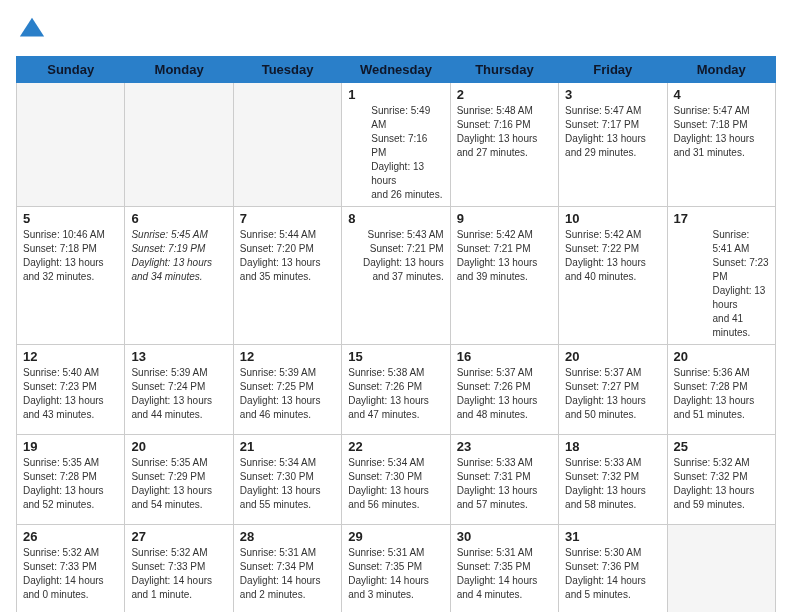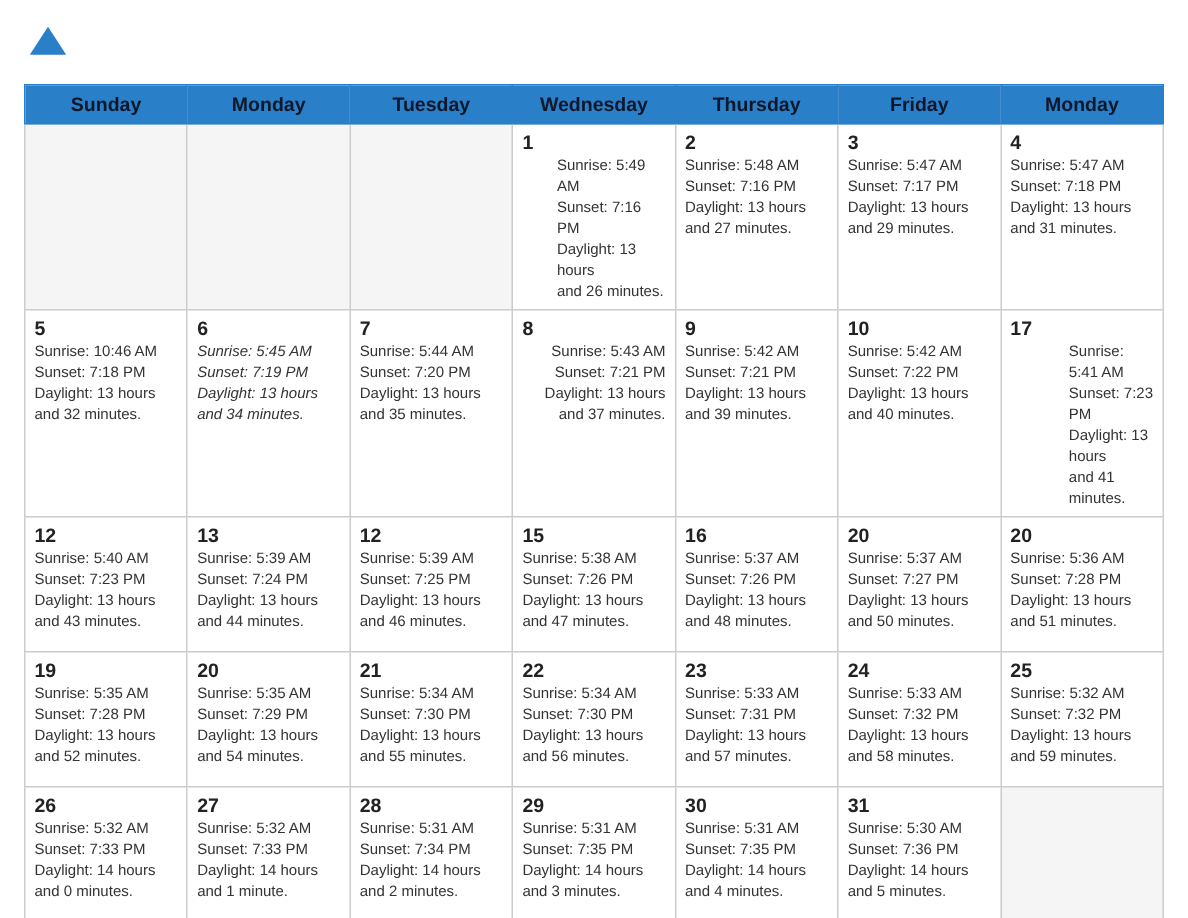--- a/index.html
+++ b/index.html
@@ -280,21 +280,21 @@
 and 56 minutes.</div>
         </td>
         <td>
           <div class="day-number">23</div>
           <div class="day-info" style="white-space: pre-line;">Sunrise: 5:33 AM
 Sunset: 7:31 PM
 Daylight: 13 hours
 and 57 minutes.</div>
         </td>
         <td>
-          <div class="day-number">24</div>
+          <div class="day-number">18</div>
           <div class="day-info" style="white-space: pre-line;">Sunrise: 5:33 AM
 Sunset: 7:32 PM
 Daylight: 13 hours
 and 58 minutes.</div>
         </td>
         <td>
           <div class="day-number">25</div>
           <div class="day-info" style="white-space: pre-line;">Sunrise: 5:32 AM
 Sunset: 7:32 PM
 Daylight: 13 hours

